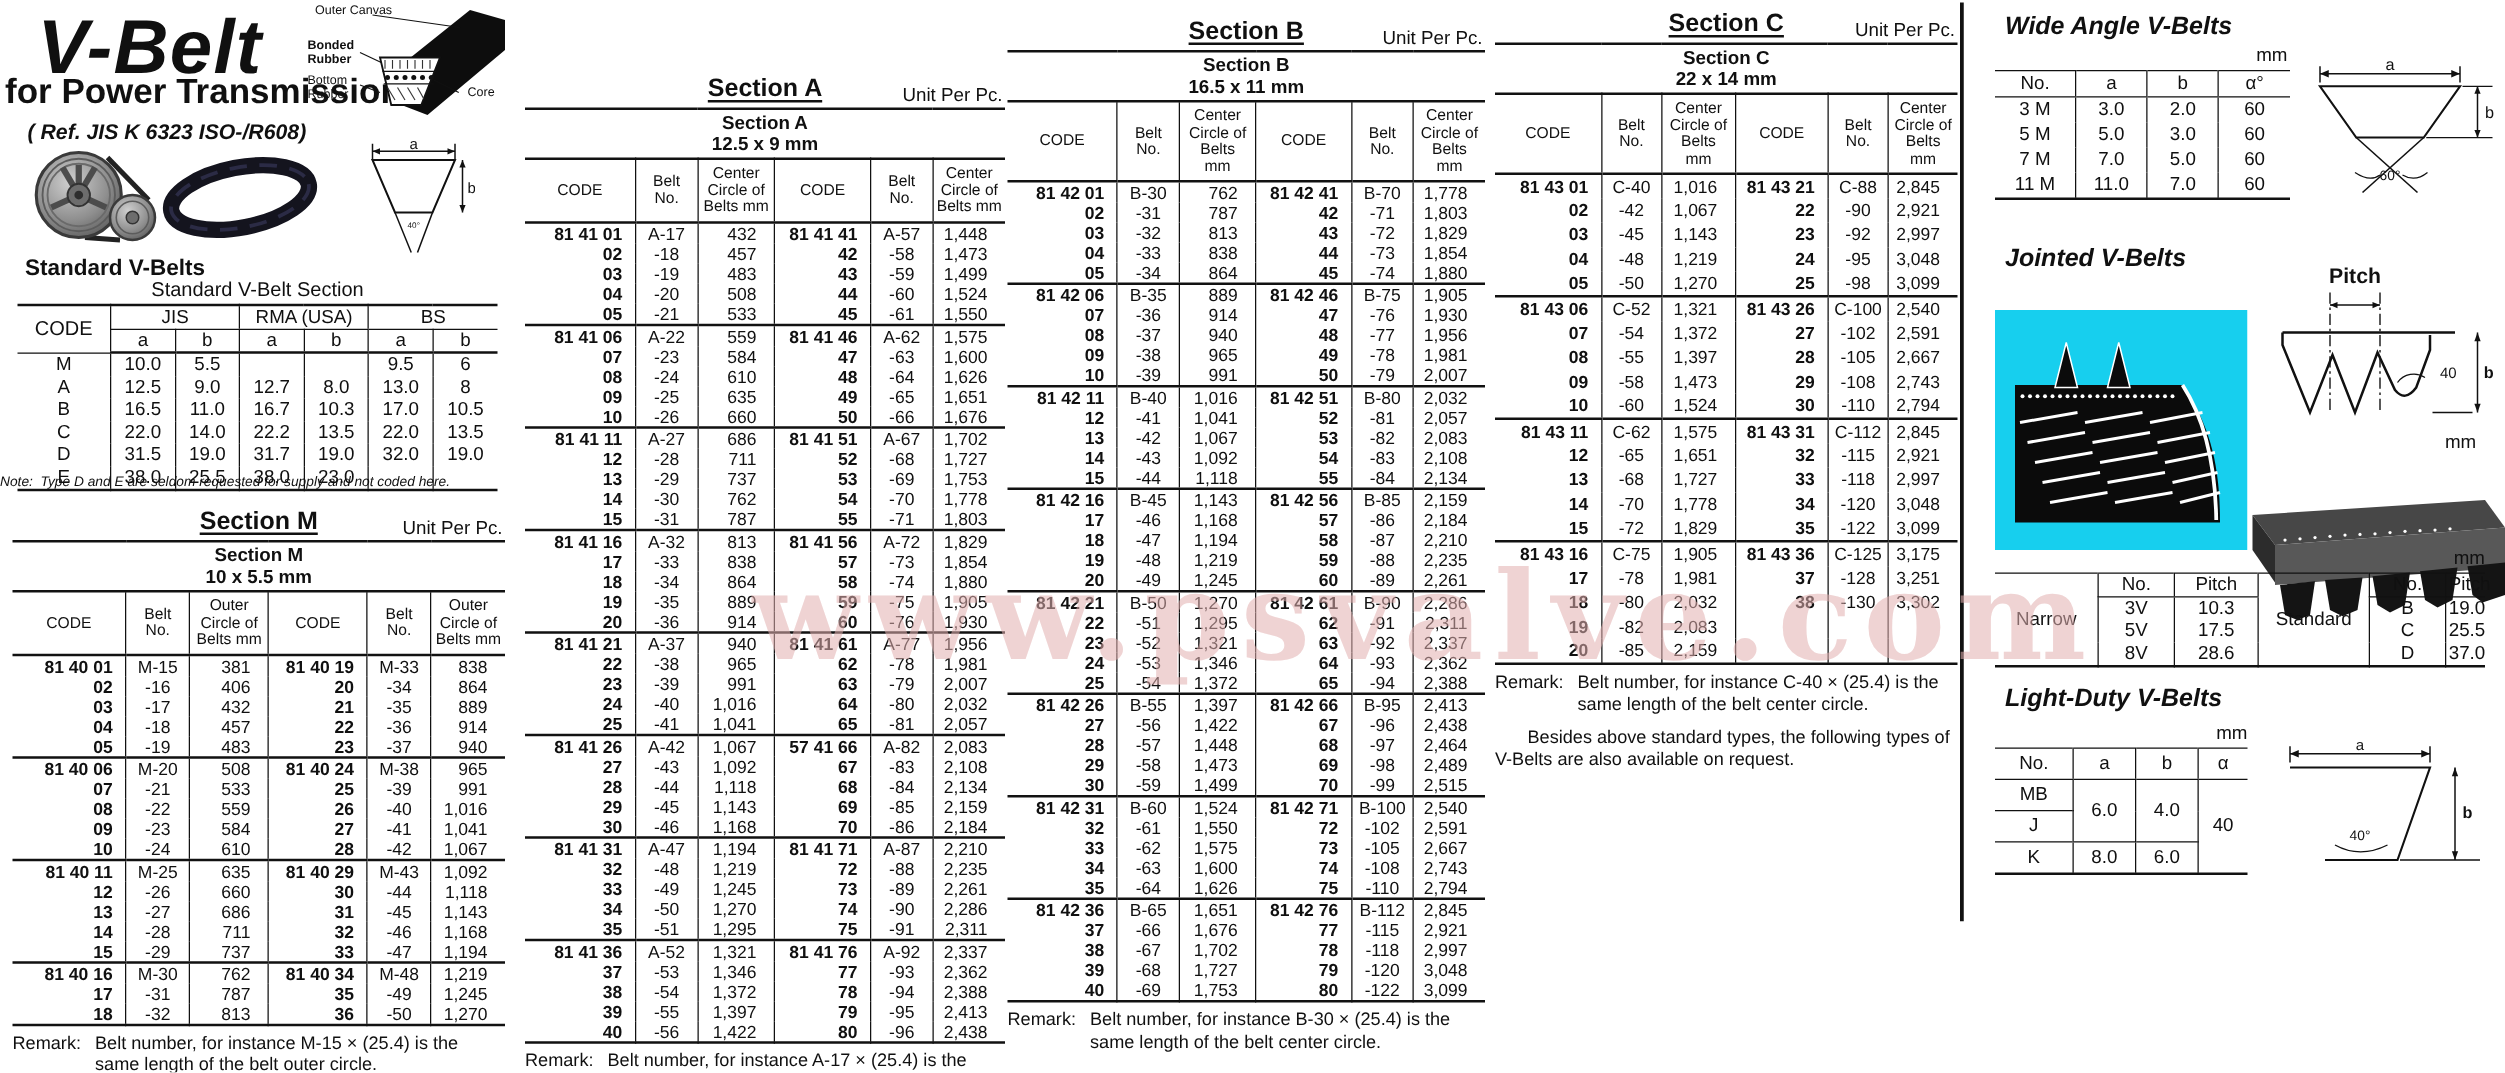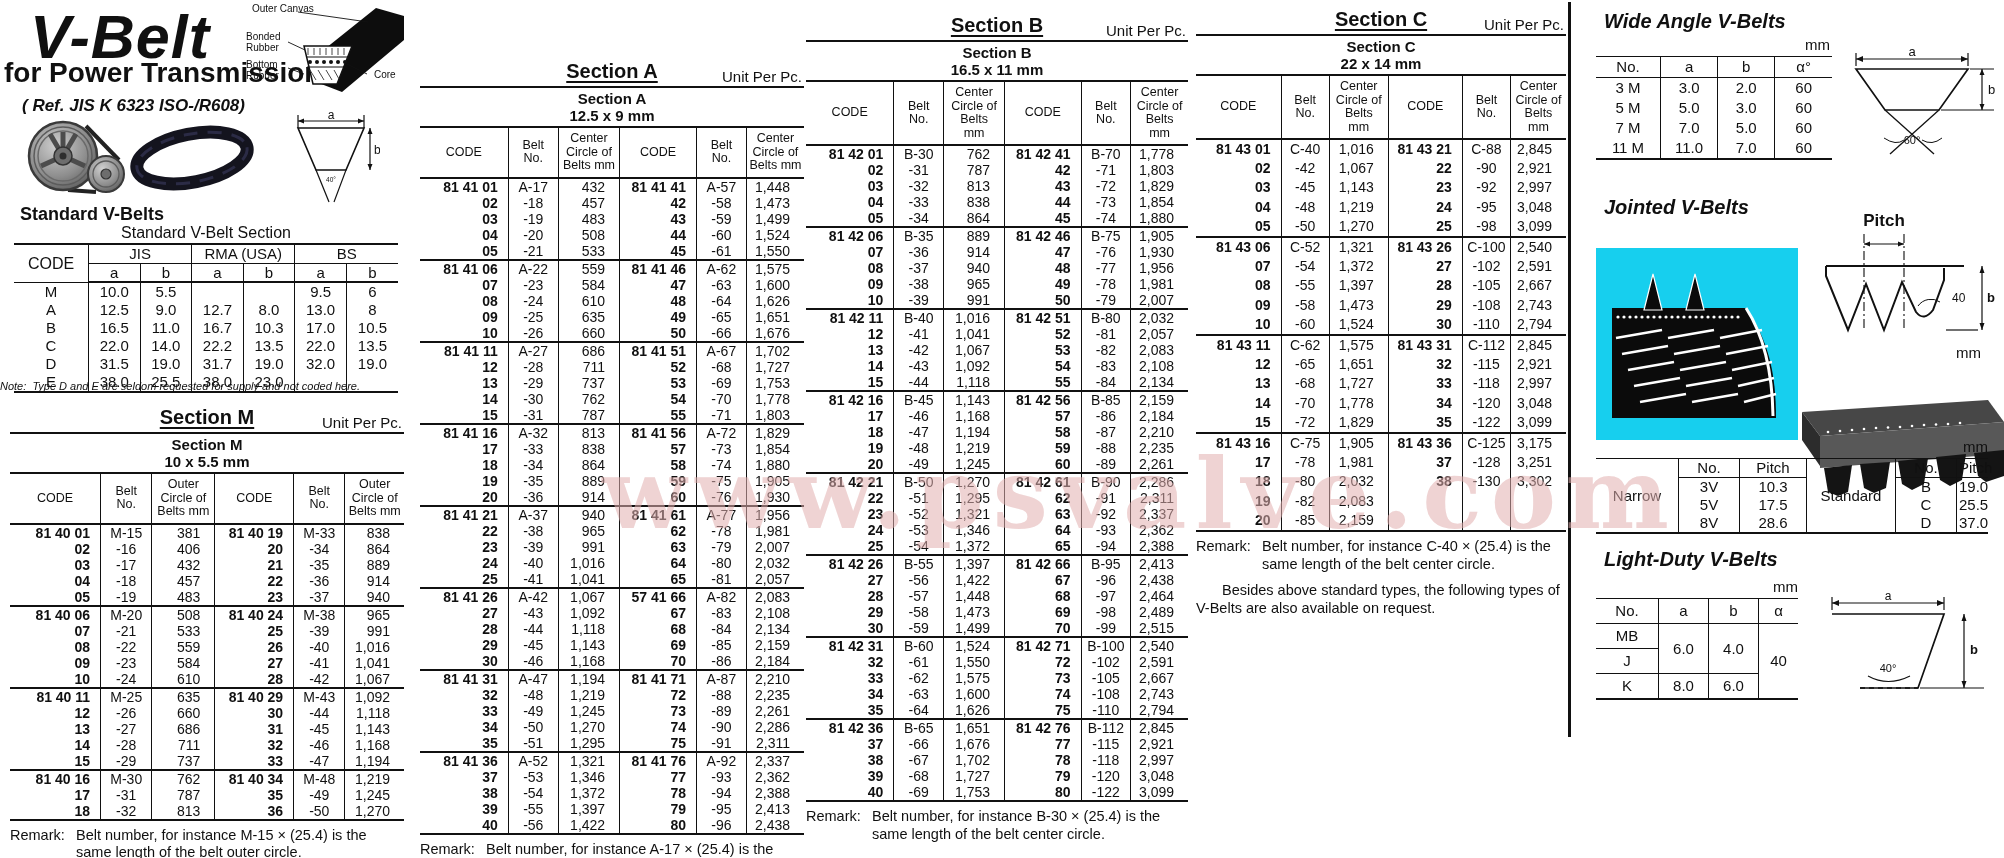--- a/index.html
+++ b/index.html
@@ -102,21 +102,21 @@
       <line x1="64" y1="70" x2="70" y2="80" stroke="#333" stroke-width="0.9"></line>
       <line x1="72" y1="70" x2="78" y2="80" stroke="#333" stroke-width="0.9"></line>
       <line x1="80" y1="70" x2="86" y2="80" stroke="#333" stroke-width="0.9"></line>
       <line x1="88" y1="70" x2="93" y2="79" stroke="#333" stroke-width="0.9"></line>
       <line x1="52" y1="12" x2="122" y2="22" stroke="#111" stroke-width="0.9"></line>
       <line x1="42" y1="42" x2="59" y2="50" stroke="#111" stroke-width="0.9"></line>
       <line x1="42" y1="68" x2="58" y2="74" stroke="#111" stroke-width="0.9"></line>
       <line x1="121" y1="74" x2="101" y2="64" stroke="#111" stroke-width="0.9"></line>
     </svg>
     <div class="fig-label" style="left:6px;top:4px;">Outer Canvas</div>
-    <div class="fig-label" style="left:0px;top:32px;">Bonded
+    <div class="fig-label" style="left:0px;top:32px;font-weight:bold;">Bonded
 Rubber</div>
     <div class="fig-label" style="left:0px;top:60px;">Bottom
 Rubber</div>
     <div class="fig-label" style="left:128px;top:70px;text-align:center;">Core</div>
   </div>
 
   <div class="fig" style="left:26px;top:114px;width:100px;height:94px;">
     <svg width="100" height="94" viewBox="0 0 100 94">
       <defs>
         <radialGradient id="pg" cx="40%" cy="35%" r="75%">

